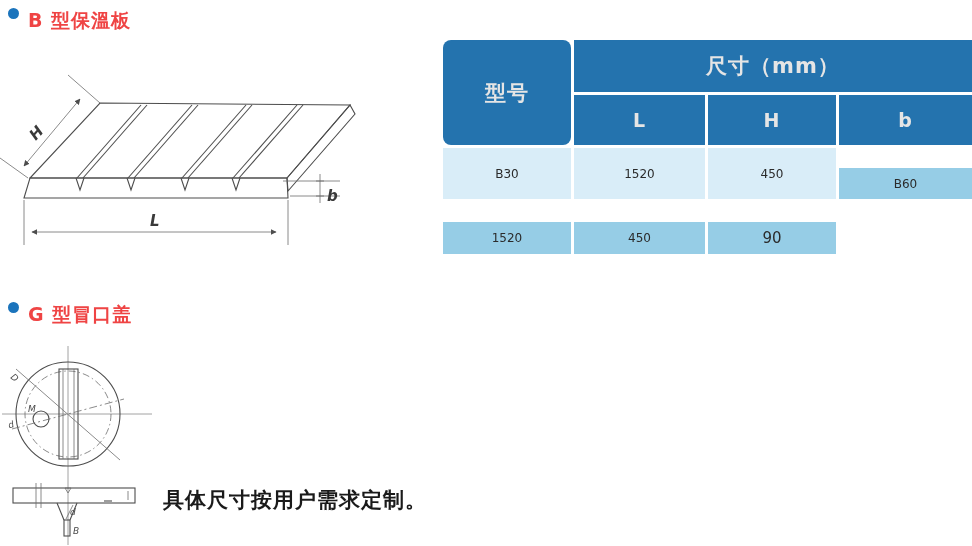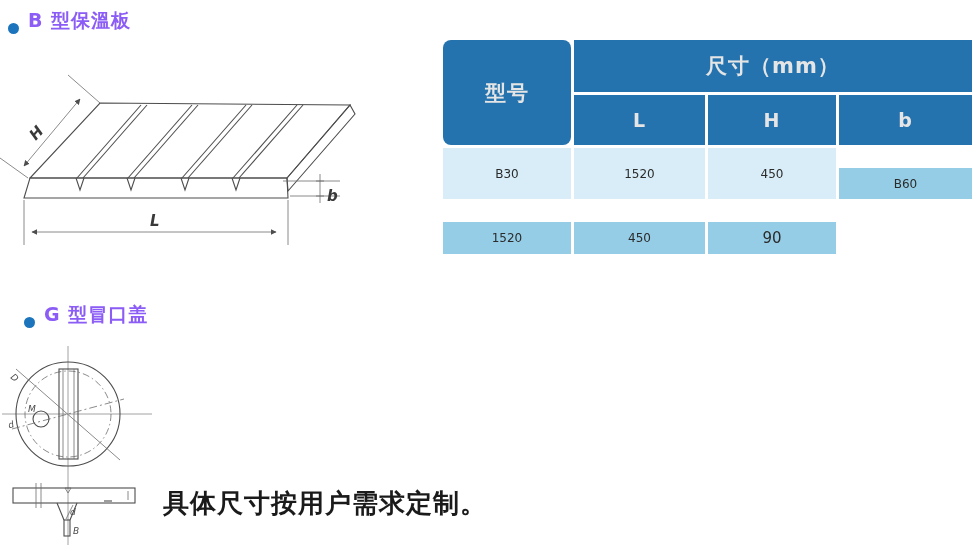--- a/index.html
+++ b/index.html
@@ -10,26 +10,26 @@
   }
   :root{
     --header-bg:#2473ae;
     --row-odd:#d9edf8;
     --row-even:#96cde6;
     --bullet:#1b74bc;
     --ink:#2b2b2b;
     --line:#4d4d4d;
   }
   .section-title{
-    position:absolute;display:flex;align-items:flex-end;gap:9px;
-    font-size:19px;font-weight:bold;color:#8b5cf6;letter-spacing:1px;
+    position:absolute;display:flex;align-items:flex-start;gap:9px;
+    font-size:19px;font-weight:bold;color:#ef4444;letter-spacing:1px;
   }
   .bullet{width:11px;height:11px;border-radius:50%;background:var(--bullet);flex:0 0 auto;}
   #title-b{left:8px;top:8px;}
-  #title-g{left:24px;top:302px;}
+  #title-g{left:8px;top:302px;}
 
   
   .spec-table{
     position:absolute;left:443px;top:40px;width:529px;
     display:grid;
     grid-template-columns:128px 131px 128px 133px;
     grid-template-rows:52px 50px 51px 52px;
     gap:3px;background:#ffffff;
   }
   .cell{display:flex;align-items:center;justify-content:center;}
@@ -46,21 +46,21 @@
   #board-svg{left:0;top:60px;}
   #cover-svg{left:0;top:340px;}
   .dline{stroke:var(--line);stroke-width:1.1;fill:none;}
   .thin{stroke:#6d6d6d;stroke-width:0.8;fill:none;}
   .center{stroke:#8a8a8a;stroke-width:0.8;fill:none;}
   .dimtext{font-style:italic;font-weight:bold;font-size:15px;fill:#3a3a3a;}
   .tinytext{font-style:italic;font-size:9px;fill:#4a4a4a;}
 
   .note{
     position:absolute;left:163px;top:486px;
-    font-size:26px;font-weight:bold;color:#1a1a1a;letter-spacing:1px;
+    font-size:21px;font-weight:bold;color:#1a1a1a;letter-spacing:1px;
   }
 </style>
 </head>
 <body>
 
 <div class="section-title" id="title-b">
   <span class="bullet"></span>
   <span>B 型保溫板</span>
 </div>
 

